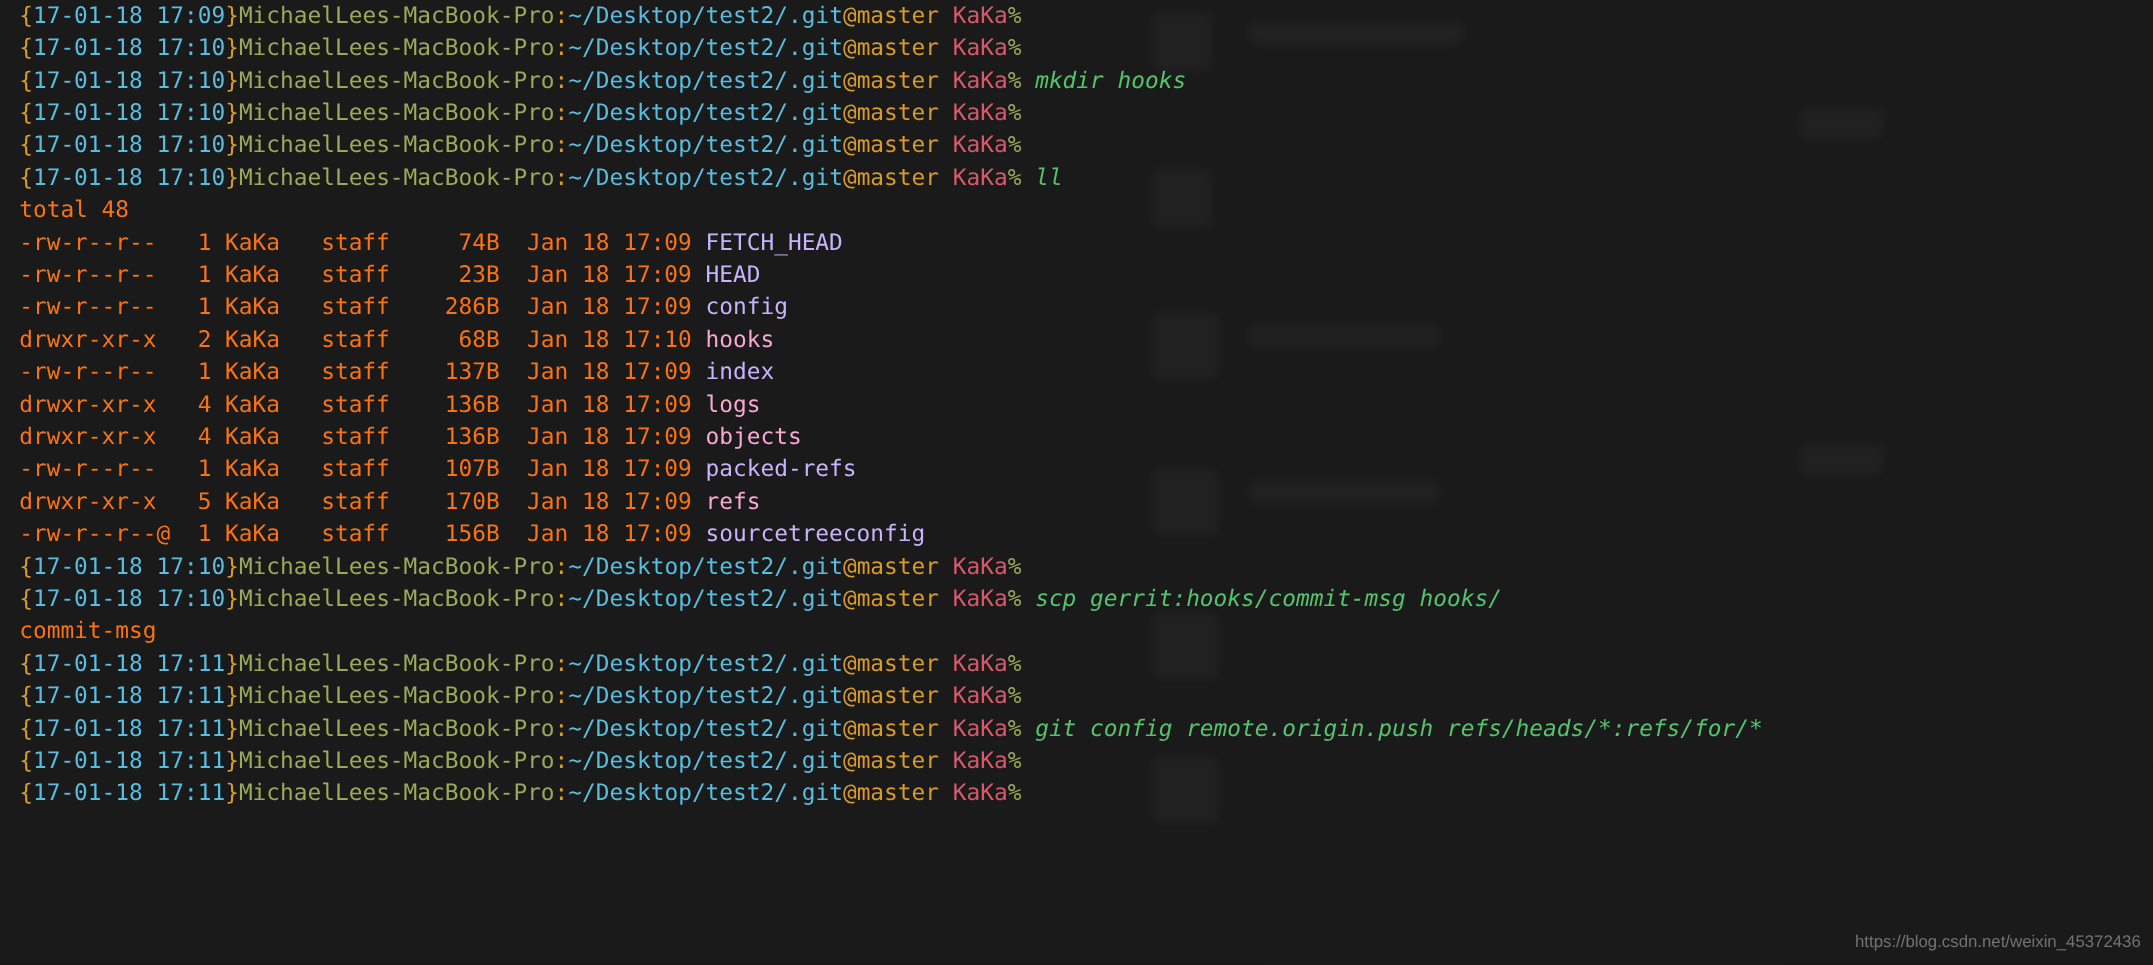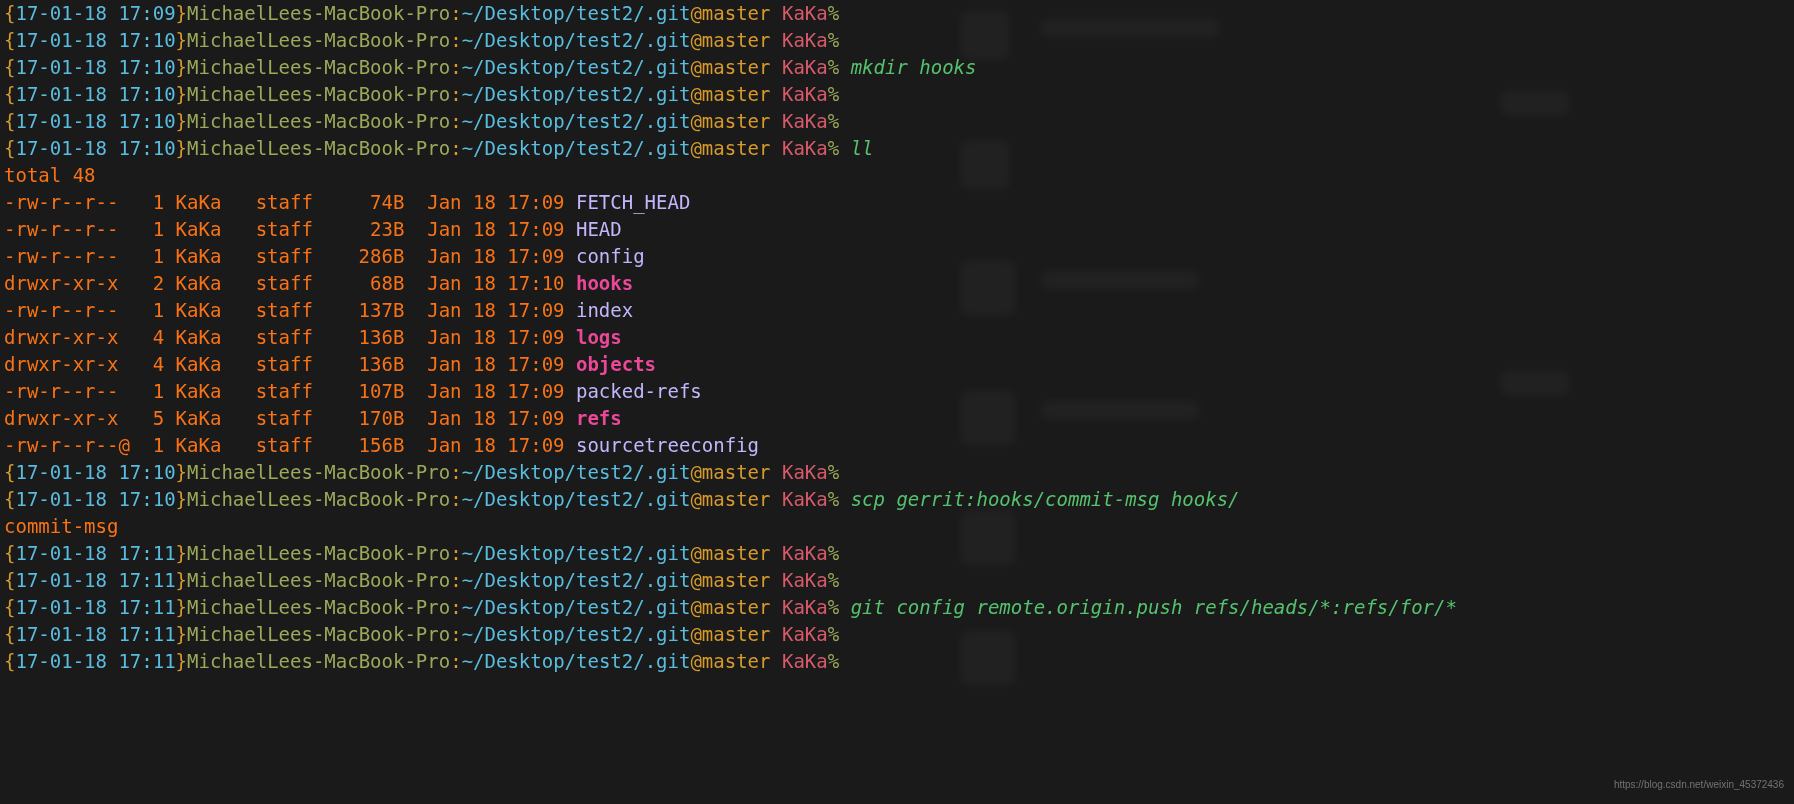--- a/index.html
+++ b/index.html
@@ -15,41 +15,41 @@
     color: #d0d0d0;
     position: relative;
   }
   .terminal {
     position: absolute;
     top: 0;
     left: 0;
     width: 1794px;
     height: 690px;
     white-space: pre;
-    padding: 0 4px;
+    padding: 0 16px;
     box-sizing: border-box;
     border-radius: 21px;
   }
   .brace   { color: #d79a2b; } 
   .time    { color: #59bde0; } 
   .host    { color: #9aa95a; } 
   .path    { color: #59bde0; } 
   .branch  { color: #d79a2b; } 
   .user    { color: #d85a6a; } 
   .pct     { color: #9aa95a; } 
   .cmd     { color: #55c26d; font-style: italic; } 
   .info    { color: #f97316; }
-  .dir     { color: #ec4899; font-weight: bold; }
+  .dir     { color: #f9a8d4; font-weight: normal; }
   .plain   { color: #c4b5fd; }
   .watermark {
     position: absolute;
     right: 10px;
     bottom: 6px;
     font-family: sans-serif;
-    font-size: 10px;
+    font-size: 14px;
     color: rgba(220,220,220,0.45);
   }
   
   .bg-shape {
     position: absolute;
     background: rgba(255,255,255,0.03);
     border-radius: 8px;
     filter: blur(4px);
   }
 </style>

